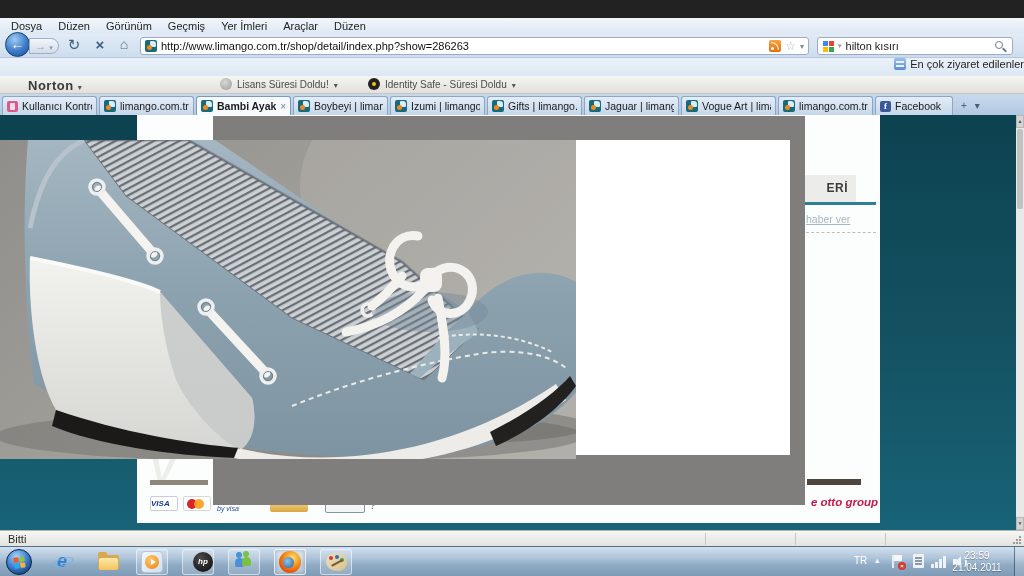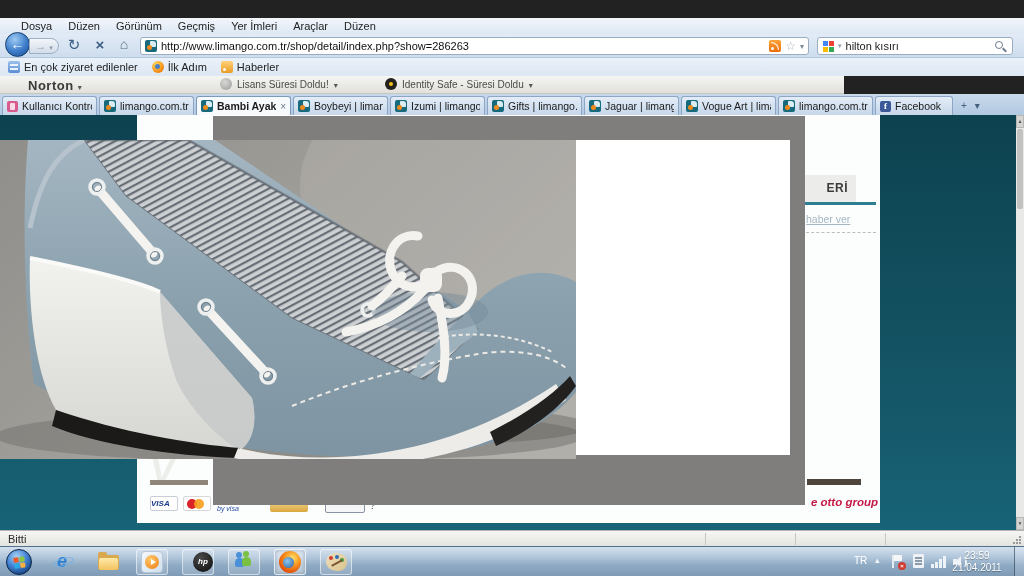--- a/index.html
+++ b/index.html
@@ -10,21 +10,21 @@
   
   .titlebar{position:absolute;left:0;top:0;width:1024px;height:18px;
     background:linear-gradient(180deg,#e8f1fb 0%,#cfe0f2 55%,#bbd1e8 100%);
     border-top:1px solid #7fa3c8;display:flex;align-items:center;}
   .ff-mini{width:12px;height:12px;border-radius:50%;margin:0 6px 0 6px;
     background:radial-gradient(circle at 35% 30%,#ffd95e 0%,#f79a1f 55%,#d95f00 100%);}
   .title-text{font-size:11px;color:#1b1b1b;white-space:nowrap;}
 
   
   .menubar{position:absolute;left:0;top:18px;width:1024px;height:16px;
-    background:linear-gradient(180deg,#f2f6fb,#dde8f4);display:flex;align-items:center;padding-left:13px;}
+    background:linear-gradient(180deg,#f2f6fb,#dde8f4);display:flex;align-items:center;padding-left:3px;}
   .menu-item{font-size:11px;color:#222;padding:1px 8px;cursor:default;}
 
   
   .navbar{position:absolute;left:0;top:34px;width:1024px;height:24px;
     background:linear-gradient(180deg,#e2ebf6 0%,#cdddee 100%);border-bottom:1px solid #b5c8dd;}
   .btn-back{position:absolute;left:5px;top:-2px;width:25px;height:25px;border-radius:50%;
     background:radial-gradient(circle at 38% 28%,#9ccaf2 0%,#3d7cca 55%,#1c4b8f 100%);
     border:1px solid #16406f;color:#fff;font-size:14px;font-weight:bold;text-align:center;line-height:23px;}
   .btn-fwd{position:absolute;left:29px;top:4px;width:30px;height:16px;border-radius:0 9px 9px 0;
     background:linear-gradient(180deg,#f3f6fa,#d2dce8);border:1px solid #9fb0c4;
@@ -50,31 +50,31 @@
   .gicon i:nth-child(1){background:#4285f4;}.gicon i:nth-child(2){background:#ea4335;}
   .gicon i:nth-child(3){background:#fbbc05;}.gicon i:nth-child(4){background:#34a853;}
   .search-dd{font-size:7px;color:#8b9cb0;}
   .search-text{flex:1;font-size:11px;color:#222;white-space:nowrap;overflow:hidden;}
   .mag{width:13px;height:13px;position:relative;flex:0 0 auto;}
   .mag:before{content:"";position:absolute;left:1px;top:1px;width:6px;height:6px;border:1.5px solid #6e7e90;border-radius:50%;}
   .mag:after{content:"";position:absolute;left:8px;top:9px;width:5px;height:2px;background:#6e7e90;transform:rotate(45deg);}
 
   
   .bookmarksbar{position:absolute;left:0;top:58px;width:1024px;height:18px;
-    background:linear-gradient(180deg,#eaf1f9,#dde8f4);display:flex;align-items:center;gap:14px;padding-left:8px;}
+    background:linear-gradient(180deg,#eaf1f9,#dde8f4);display:flex;align-items:flex-end;gap:14px;padding-left:8px;flex-direction:column;}
   .bm-item{display:flex;align-items:center;gap:4px;font-size:11px;color:#222;}
   .bm-ic-mostvisited{width:12px;height:12px;border-radius:2px;background:linear-gradient(180deg,#9cc0ea,#5b8dd6);position:relative;}
   .bm-ic-mostvisited:before{content:"";position:absolute;left:2px;top:3px;width:8px;height:2px;background:#eaf2fb;box-shadow:0 4px 0 #eaf2fb;}
   .bm-ic-firefox{width:12px;height:12px;border-radius:50%;background:radial-gradient(circle at 35% 30%,#ffd95e 0%,#f79a1f 55%,#d95f00 100%);position:relative;}
   .bm-ic-firefox:before{content:"";position:absolute;left:3px;top:3px;width:5px;height:5px;border-radius:50%;background:#4a7ec2;}
   .bm-ic-haberler{width:12px;height:12px;border-radius:2px;background:linear-gradient(180deg,#ffd27a,#e99b23);position:relative;}
   .bm-ic-haberler:before{content:"";position:absolute;left:2px;bottom:2px;width:3px;height:3px;background:#fff;border-radius:50%;}
 
   
-  .nortonbar{position:absolute;left:0;top:76px;width:844px;height:18px;
+  .nortonbar{position:absolute;left:0;top:76px;width:1024px;height:18px;
     background:linear-gradient(180deg,#f5f5f2,#e1e0db);border-bottom:1px solid #c7c6c1;}
   .norton-brand{position:absolute;left:28px;top:2px;font-size:13px;font-weight:bold;color:#3a3a3a;letter-spacing:.5px;}
   .norton-dd{font-size:8px;color:#555;}
   .norton-group{position:absolute;top:2px;display:flex;align-items:flex-end;gap:5px;font-size:10px;color:#4a4a48;}
   .ic-license{width:12px;height:12px;border-radius:50%;background:radial-gradient(circle at 40% 35%,#d8d8d6,#9a9a98);}
   .ic-idsafe{width:12px;height:12px;border-radius:50%;background:#23211e;position:relative;}
   .ic-idsafe:before{content:"";position:absolute;left:4px;top:4px;width:4px;height:4px;border-radius:50%;background:#f2c21a;}
 
   
   .tabbar{position:absolute;left:0;top:94px;width:1024px;height:21px;
@@ -267,21 +267,21 @@
     </span>
   </div>
 
   <div class="nortonbar">
     <span class="norton-brand"><span>Norton</span> <span class="norton-dd">▾</span></span>
     <span class="norton-group" style="left:220px;">
       <span class="ic-license"></span>
       <span>Lisans Süresi Doldu!</span>
       <span class="norton-dd">▾</span>
     </span>
-    <span class="norton-group" style="left:385px;">
+    <span class="norton-group" style="left:368px;">
       <span class="ic-idsafe"></span>
       <span>Identity Safe - Süresi Doldu</span>
       <span class="norton-dd">▾</span>
     </span>
   </div>
 
   <div class="tabbar">
     <div class="tab">
       <span class="fav-generic fav-control"></span>
       <span class="lbl">Kullanıcı Kontrol ...</span>

